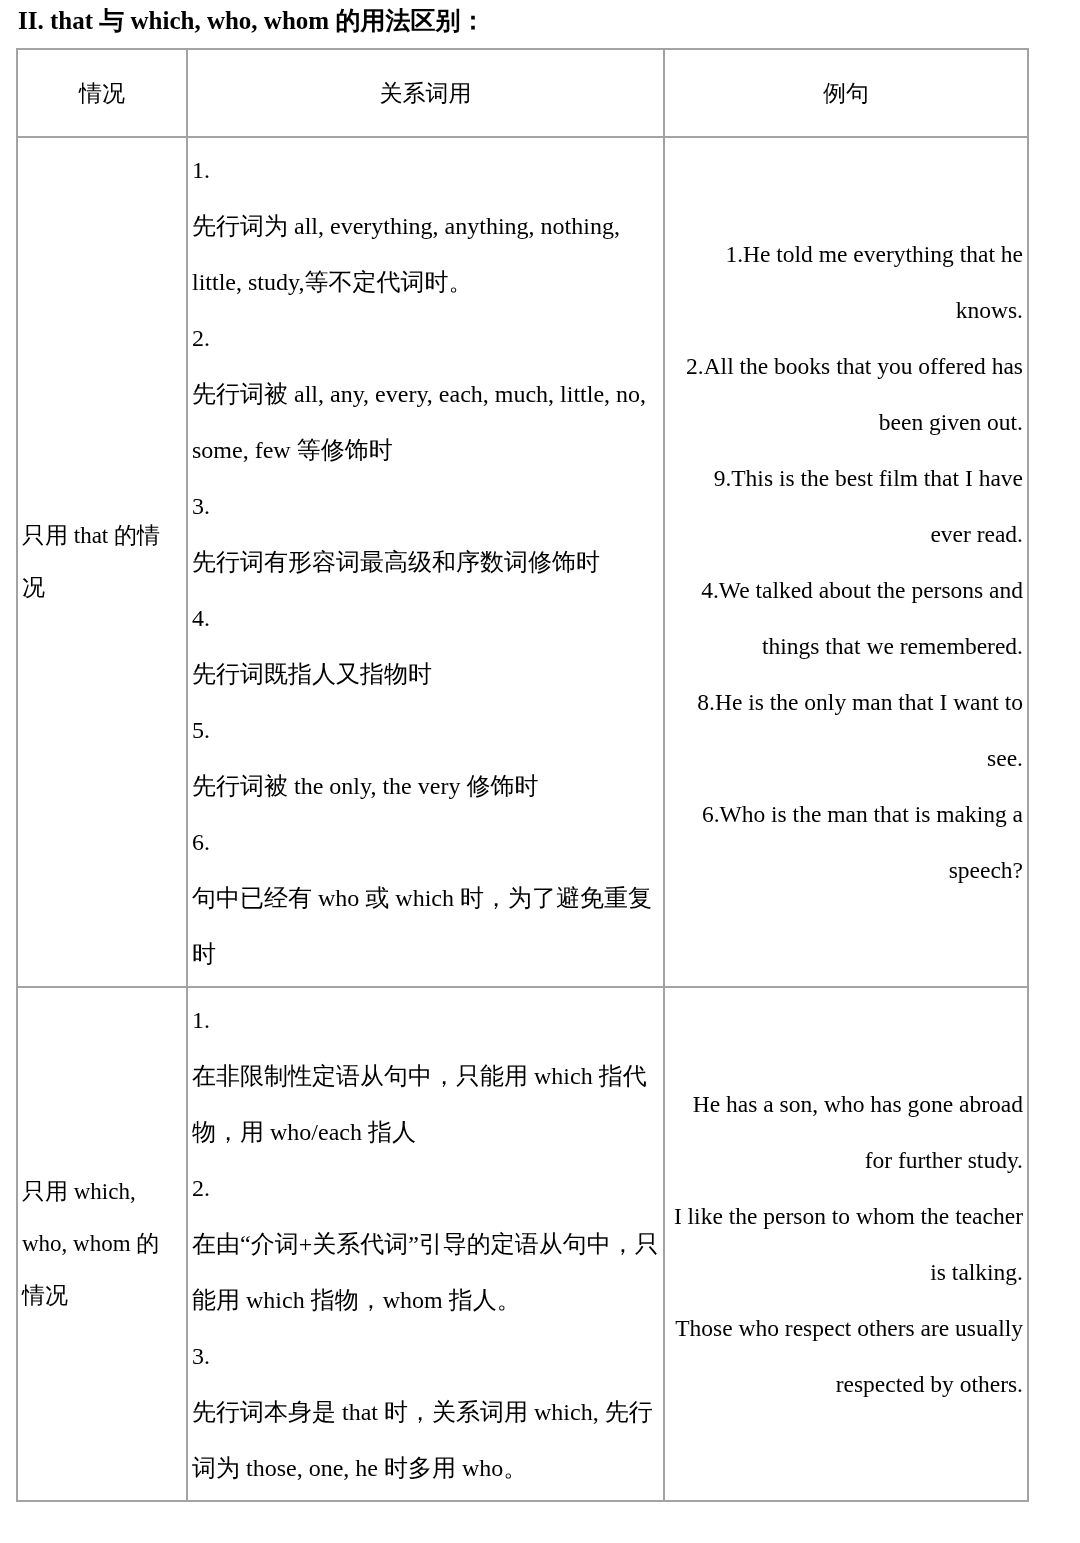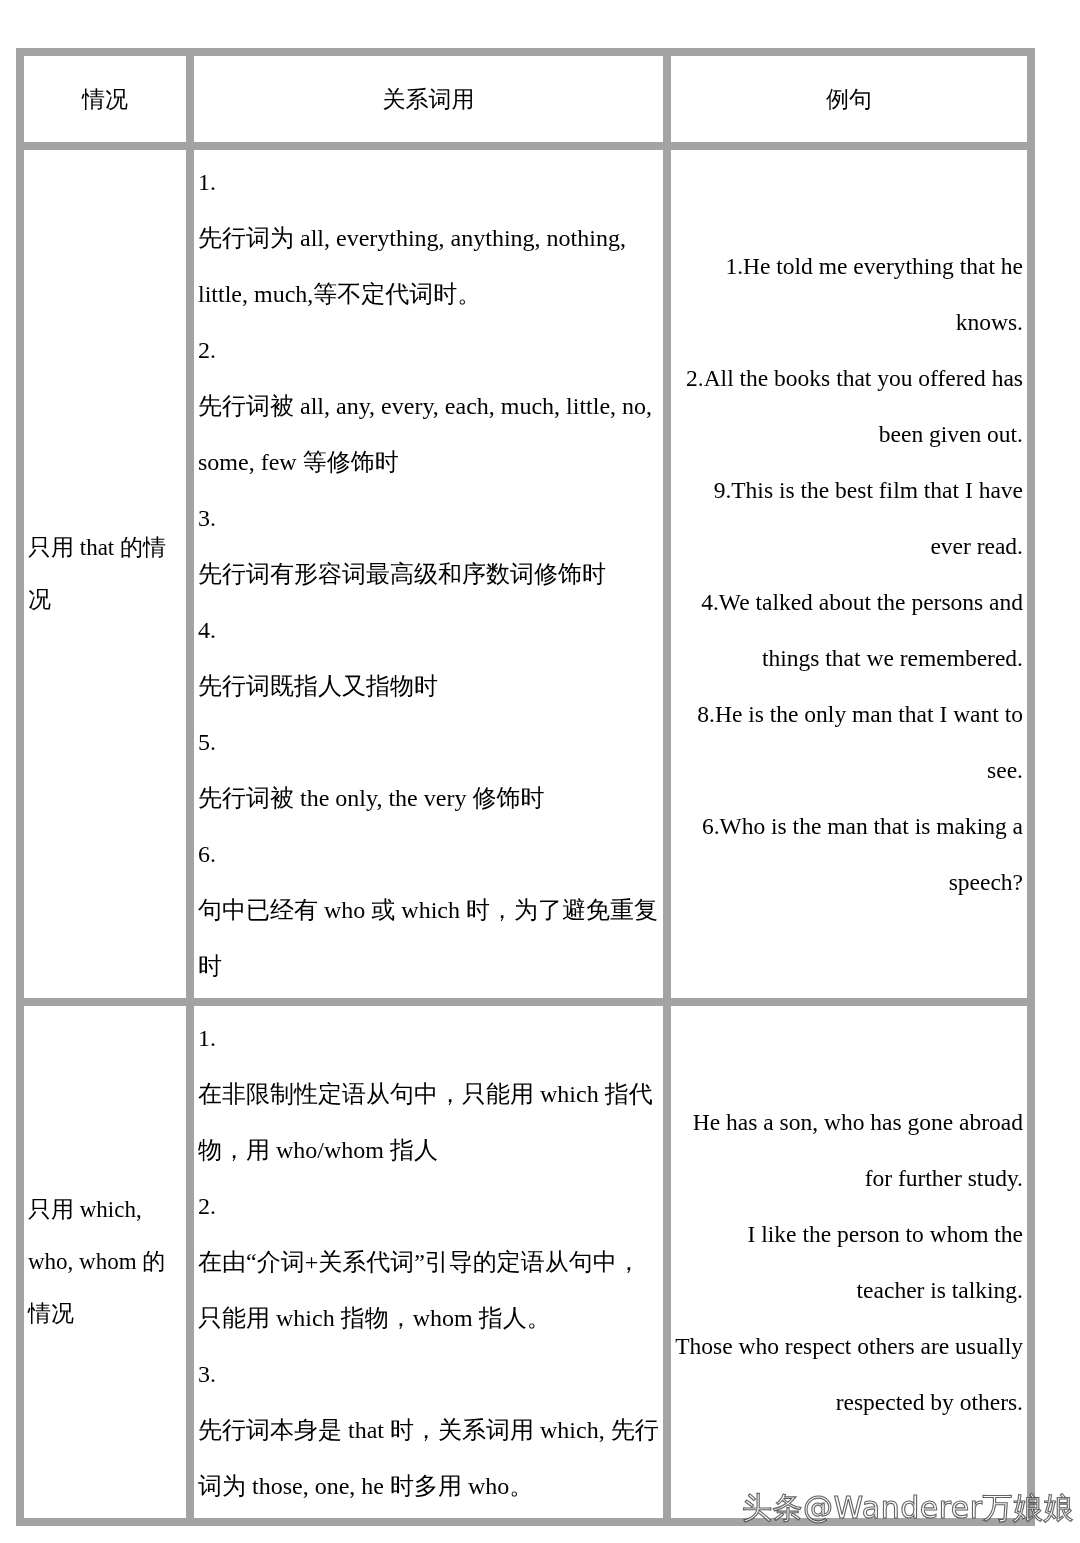--- a/index.html
+++ b/index.html
@@ -39,21 +39,21 @@
   
   .grammar-table {
     position: absolute;
     left: 16px;
     top: 48px;
     width: 1011px;
     border-collapse: collapse;
     table-layout: fixed;
   }
   .grammar-table td {
-    border: 8px solid #a3a3a3;
+    border: 2px solid #a3a3a3;
     vertical-align: middle;
     padding: 4px;
   }
 
   .col-case    { width: 170px; }
   .col-usage   { width: 477px; }
   .col-example { width: 364px; }
 
   
   .hdr-cell {
@@ -113,20 +113,21 @@
     white-space: nowrap;
     letter-spacing: 0.5px;
     opacity: 0.85;
   }
 </style>
 </head>
 <body>
 
 <div class="page">
 
+  <div class="heading">II. that 与 which, who, whom 的用法区别：</div>
 
   <table class="grammar-table">
     <colgroup>
       <col class="col-case">
       <col class="col-usage">
       <col class="col-example">
     </colgroup>
     <tbody>
 
       <tr>
@@ -135,21 +136,21 @@
         <td class="hdr-cell">例句</td>
       </tr>
 
       <tr class="row1">
         <td class="case-cell">
           <div>只用 that 的情</div>
           <div>况</div>
         </td>
         <td class="usage-cell">
           <span class="num">1.</span>
-          <span class="txt">先行词为 all, everything, anything, nothing, little, much,等不定代词时。</span>
+          <span class="txt">先行词为 all, everything, anything, nothing, little, study,等不定代词时。</span>
           <span class="num">2.</span>
           <span class="txt">先行词被 all, any, every, each, much, little, no, some, few 等修饰时</span>
           <span class="num">3.</span>
           <span class="txt">先行词有形容词最高级和序数词修饰时</span>
           <span class="num">4.</span>
           <span class="txt">先行词既指人又指物时</span>
           <span class="num">5.</span>
           <span class="txt">先行词被 the only, the very 修饰时</span>
           <span class="num">6.</span>
           <span class="txt">句中已经有 who 或 which 时，为了避免重复时</span>
@@ -165,30 +166,29 @@
       </tr>
 
       <tr class="row2">
         <td class="case-cell">
           <div>只用 which,</div>
           <div>who, whom 的</div>
           <div>情况</div>
         </td>
         <td class="usage-cell">
           <span class="num">1.</span>
-          <span class="txt">在非限制性定语从句中，只能用 which 指代物，用 who/whom 指人</span>
+          <span class="txt">在非限制性定语从句中，只能用 which 指代物，用 who/each 指人</span>
           <span class="num">2.</span>
           <span class="txt">在由“介词+关系代词”引导的定语从句中，只能用 which 指物，whom 指人。</span>
           <span class="num">3.</span>
           <span class="txt">先行词本身是 that 时，关系词用 which, 先行词为 those, one, he 时多用 who。</span>
         </td>
         <td class="example-cell">
           <span class="ex-line">He has a son, who has gone abroad for further study.</span>
           <span class="ex-line">I like the person to whom the teacher is talking.</span>
           <span class="ex-line">Those who respect others are usually respected by others.</span>
         </td>
       </tr>
     </tbody>
   </table>
 
-  <div class="watermark">头条@Wanderer万娘娘</div>
 
 </div>
 
 </body></html>

